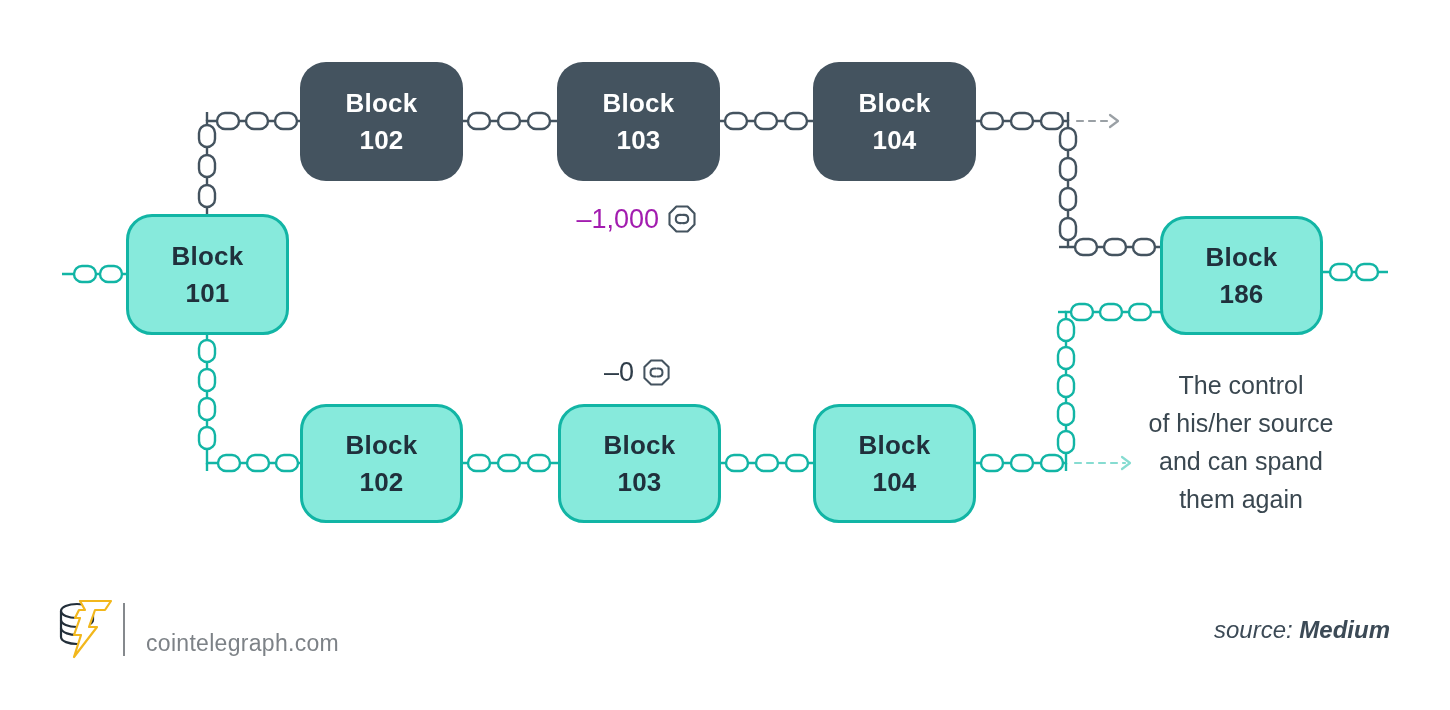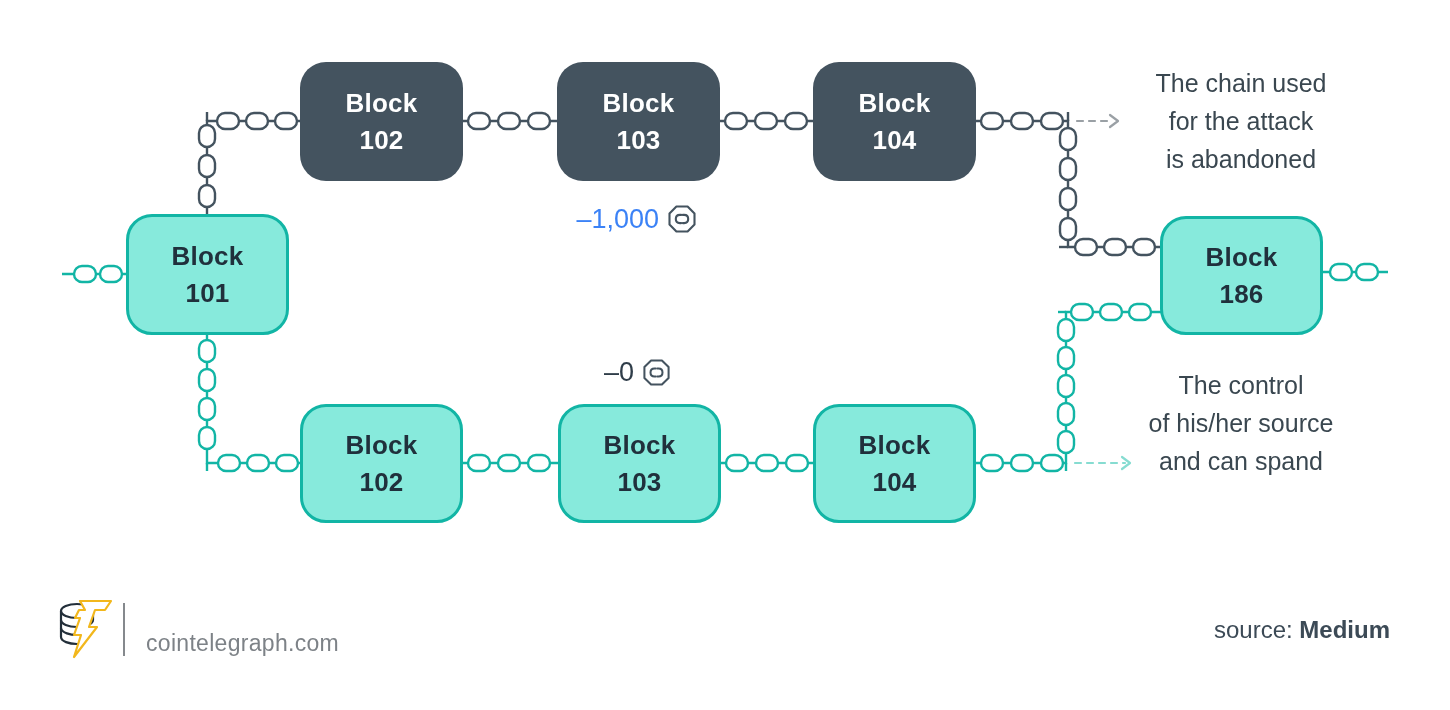--- a/index.html
+++ b/index.html
@@ -22,34 +22,34 @@
     font-weight:700;font-size:26px;line-height:37px;letter-spacing:.2px;
   }
   .block.dark{background:#44535F;color:#ffffff;}
   .block.teal{background:#87EADC;border:3px solid #12B5A5;color:#20303C;}
   .block span{display:block;}
   
   .amount-row{
     position:absolute;height:32px;display:flex;align-items:center;justify-content:flex-end;gap:8px;
     font-size:27px;font-weight:500;
   }
-  .amount-row .amt-red{color:#3b82f6;}
+  .amount-row .amt-red{color:#a21caf;}
   .amount-row .amt-dark{color:#2F3D49;}
   .coin-icon{flex:0 0 auto;}
   
   .note{
     position:absolute;width:330px;text-align:center;
     font-size:25px;line-height:38px;color:#3A4750;
   }
   
   .footer-divider{position:absolute;left:123px;top:603px;width:2px;height:53px;background:#85898D;}
   .site-label{position:absolute;left:146px;top:628px;font-size:23px;line-height:30px;color:#7D8287;letter-spacing:.3px;}
   .source-label{
     position:absolute;right:60px;top:615px;font-size:24px;line-height:30px;
-    color:#3C4A56;white-space:nowrap;
+    font-style:italic;color:#3C4A56;white-space:nowrap;
   }
   .source-label b{font-weight:700;}
 </style>
 </head>
 <body>
 
 <div class="stage">
 
   <svg class="layer" viewBox="0 0 1450 710" xmlns="http://www.w3.org/2000/svg">
     <defs>
@@ -185,29 +185,25 @@
   </div>
   <div class="amount-row" style="left:500px;top:356px;width:171px;">
     <span class="amt-dark">–0</span>
     <svg class="coin-icon" width="29" height="29" viewBox="0 0 30 30">
       <path d="M9.4 2.5 L20.6 2.5 L27.5 9.4 L27.5 20.6 L20.6 27.5 L9.4 27.5 L2.5 20.6 L2.5 9.4 Z" fill="#fff" stroke="#44535F" stroke-width="2.1" stroke-linejoin="round"></path>
       <path d="M14.2 10.9 H12.9 C10.4 10.9 8.8 12.6 8.8 15 C8.8 17.4 10.4 19.1 12.9 19.1 H14.2" fill="none" stroke="#44535F" stroke-width="2.1" stroke-linecap="round"></path>
       <path d="M15.8 10.9 H17.1 C19.6 10.9 21.2 12.6 21.2 15 C21.2 17.4 19.6 19.1 17.1 19.1 H15.8" fill="none" stroke="#44535F" stroke-width="2.1" stroke-linecap="round"></path>
     </svg>
   </div>
 
-  <div class="note" style="left:1076px;top:64px;">
-    <div>The chain used</div>
-    <div>for the attack</div>
-    <div>is abandoned</div>
-  </div>
   <div class="note" style="left:1076px;top:366px;">
     <div>The control</div>
     <div>of his/her source</div>
     <div>and can spand</div>
+    <div>them again</div>
   </div>
 
   <svg style="position:absolute;left:54px;top:596px;" width="64" height="68" viewBox="0 0 64 68">
     <g fill="none" stroke="#232F3A" stroke-width="2.2">
       <ellipse cx="23" cy="15" rx="16" ry="7" fill="#ffffff"></ellipse>
       <path d="M7 15 V41"></path>
       <path d="M39 15 V24"></path>
       <path d="M7 24 A16 7 0 0 0 39 24"></path>
       <path d="M7 32 A16 7 0 0 0 26 38.8"></path>
       <path d="M7 41 A16 7 0 0 0 24 48"></path>

